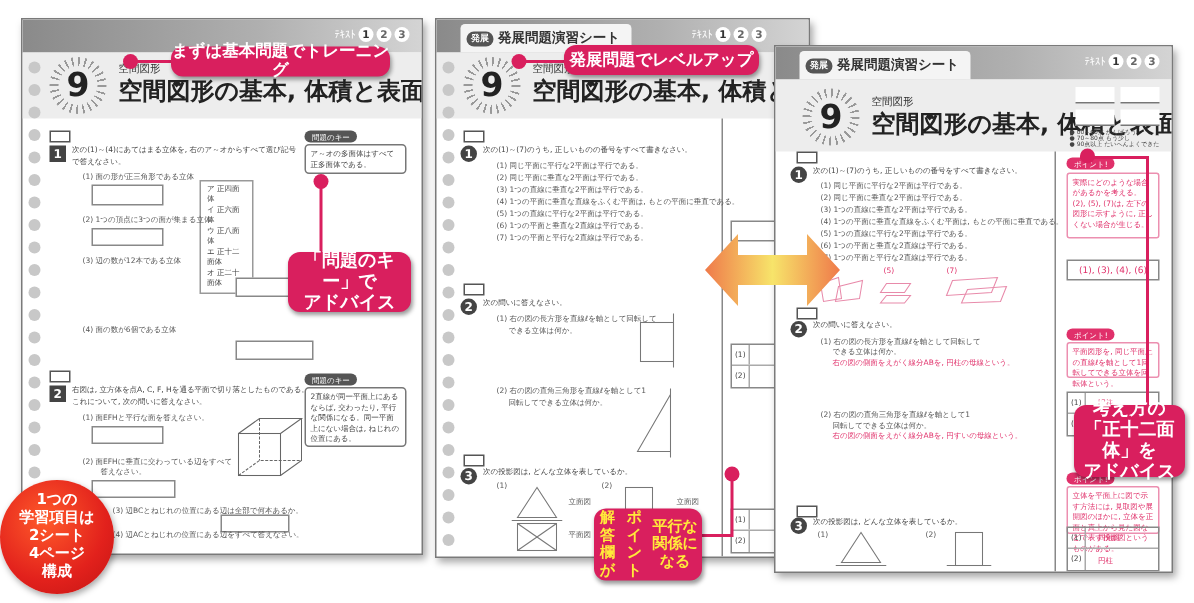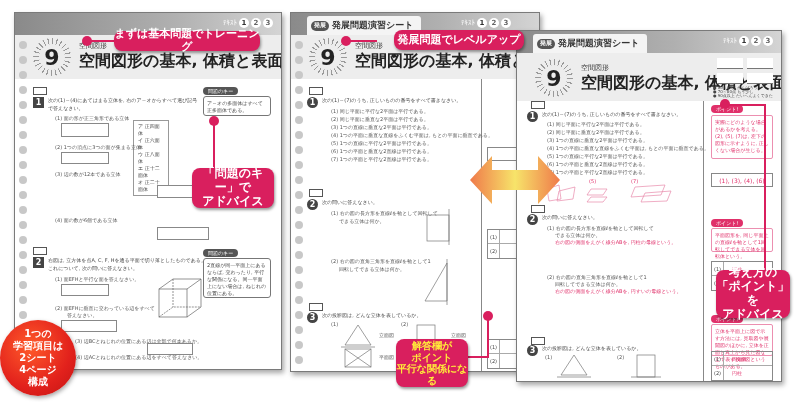--- a/index.html
+++ b/index.html
@@ -450,44 +450,44 @@
   </defs>
   <polygon points="0,28 22,4 22,18 68,18 68,4 90,28 68,52 68,38 22,38 22,52" fill="url(#arrowGrad)"></polygon>
 </svg>
 
 <div class="pin-dot" style="left:82px; top:36px;"></div>
 <div class="pin-line" style="left:88px; top:40px; width:28px; height:2px;"></div>
 <div class="callout" style="left:114px; top:31px; width:146px; height:20px; font-size:11px;">まずは基本問題でトレーニング</div>
 
 <div class="pin-dot" style="left:341px; top:36px;"></div>
 <div class="pin-line" style="left:347px; top:40px; width:30px; height:2px;"></div>
-<div class="callout" style="left:394px; top:30px; width:130px; height:20px; font-size:11px;">発展問題でレベルアップ</div>
+<div class="callout" style="left:376px; top:30px; width:130px; height:20px; font-size:11px;">発展問題でレベルアップ</div>
 
 <div class="pin-dot" style="left:209px; top:116px;"></div>
 <div class="pin-line" style="left:213px; top:122px; width:2px; height:48px;"></div>
 <div class="callout" style="left:192px; top:168px; width:82px; height:40px; font-size:12px; flex-direction:column;">
   <span>「問題のキー」で</span>
   <span>アドバイス</span>
 </div>
 
 <div class="pin-dot" style="left:483px; top:311px;"></div>
 <div class="pin-line" style="left:487px; top:316px; width:2px; height:42px;"></div>
 <div class="pin-line" style="left:466px; top:356px; width:22px; height:2px;"></div>
-<div class="callout yellow" style="left:396px; top:339px; width:72px; height:48px; font-size:10px; flex-direction:column;">
+<div class="callout yellow" style="left:396px; top:339px; width:72px; height:48px; font-size:10px; flex-direction:row;">
   <span>解答欄が</span>
   <span>ポイント</span>
   <span>平行な関係になる</span>
 </div>
 
 <div class="pin-dot" style="left:720px; top:99px;"></div>
 <div class="pin-line" style="left:720px; top:104px; width:46px; height:2px;"></div>
 <div class="pin-line" style="left:764px; top:104px; width:2px; height:168px;"></div>
 <div class="callout" style="left:716px; top:270px; width:74px; height:48px; font-size:12px; flex-direction:column;">
   <span>考え方の</span>
-  <span>「ポイント」を</span>
+  <span>「正十二面体」を</span>
   <span>アドバイス</span>
 </div>
 
 <div class="red-badge">
   <span>1つの</span>
   <span>学習項目は</span>
   <span>2シート</span>
   <span>4ページ</span>
   <span>構成</span>
 </div>

